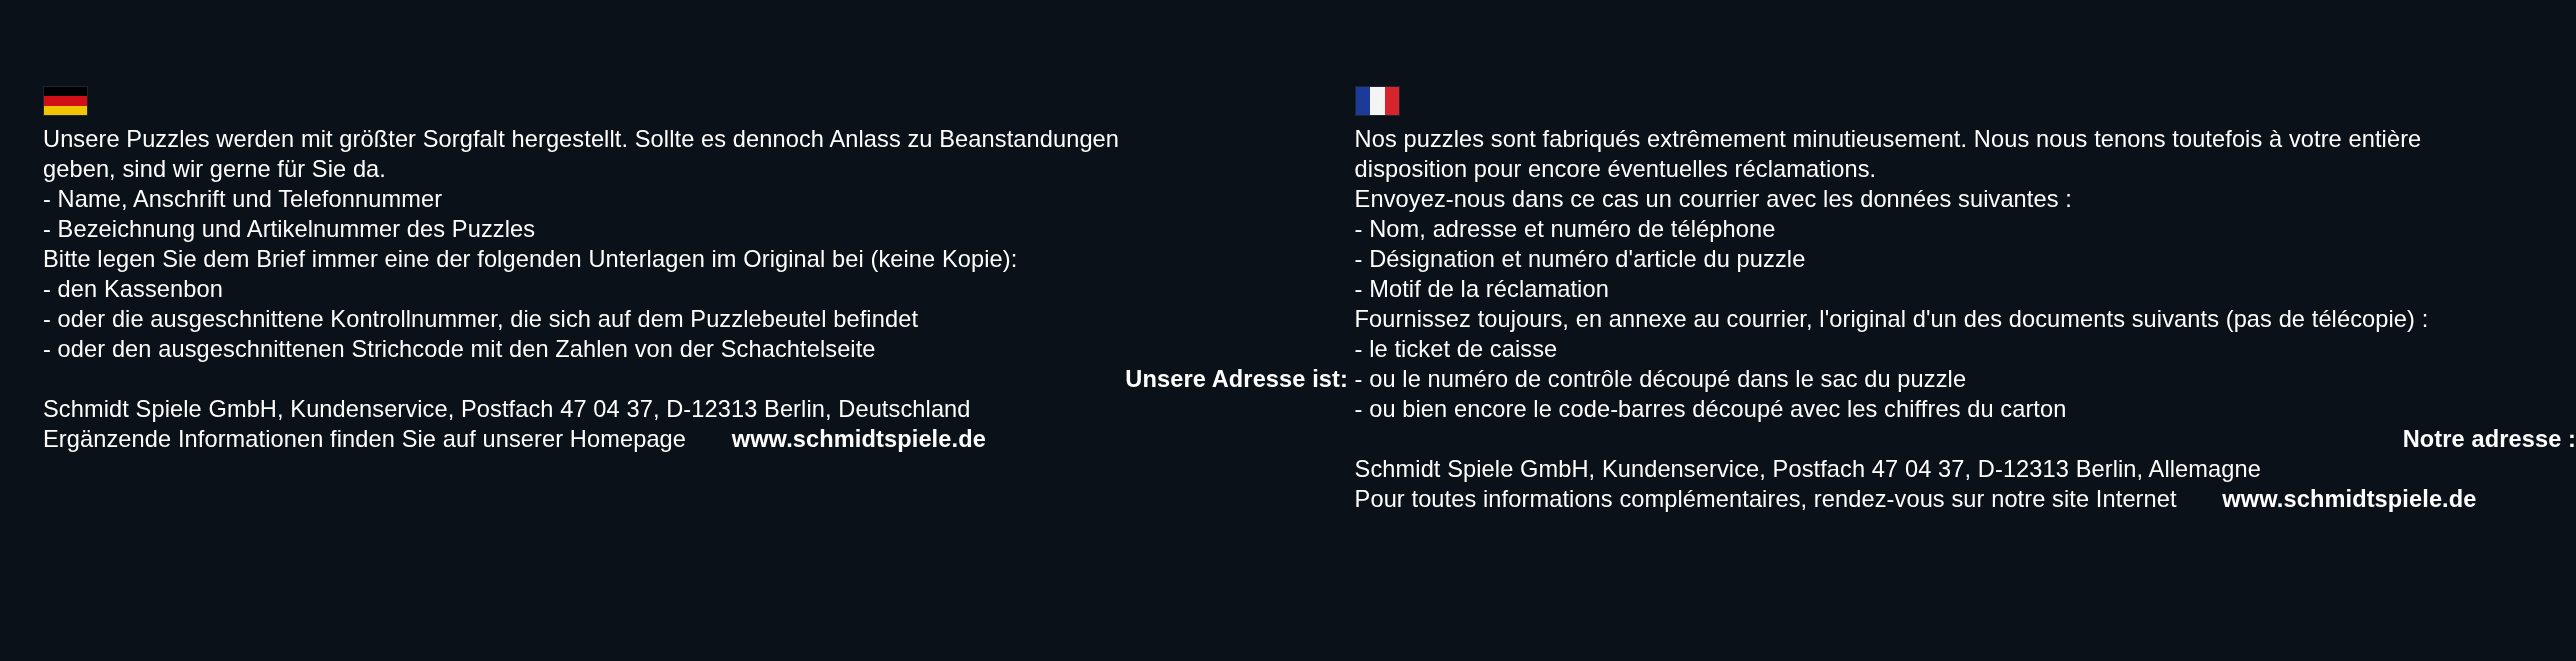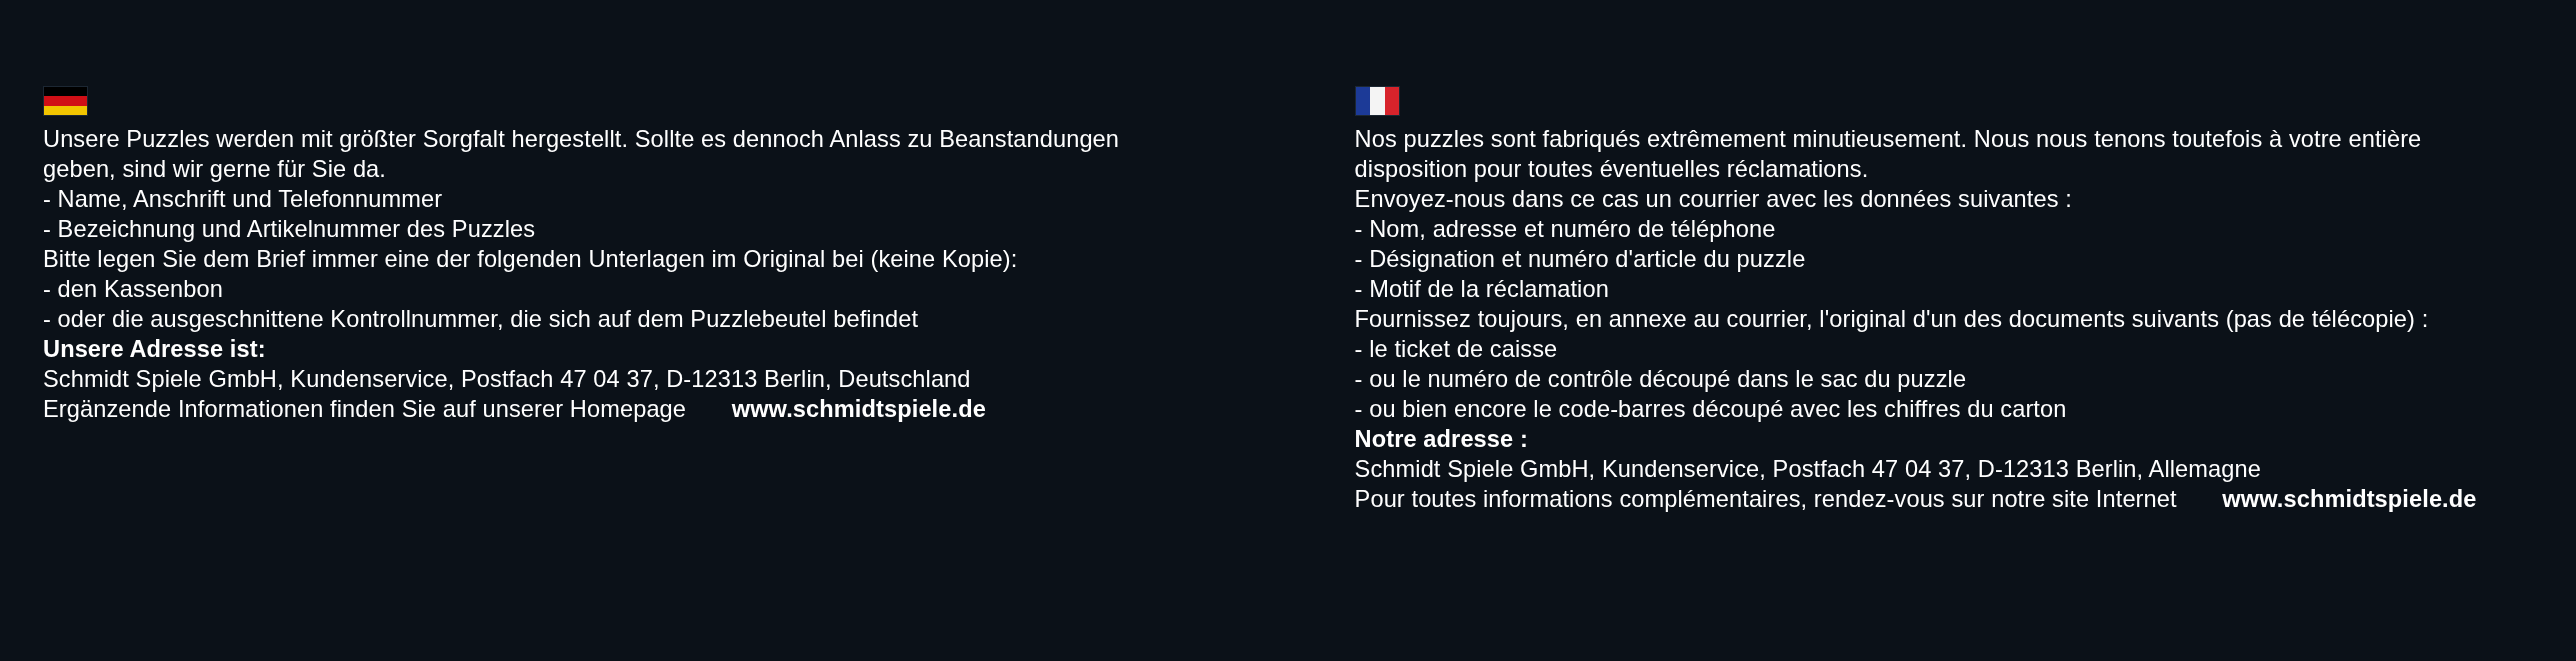--- a/index.html
+++ b/index.html
@@ -63,20 +63,21 @@
     font-size: 23.6px;
     line-height: 30px;
     letter-spacing: 0.1px;
     white-space: nowrap;
   }
   .line {
     display: block;
   }
   .line.bold {
     font-weight: bold;
+    text-align: right;
   }
   .line .b {
     font-weight: bold;
     margin-left: 39px;
   }
 </style>
 </head>
 <body>
 
 <div class="page">
@@ -85,31 +86,32 @@
     <div class="col col-de">
       <span class="flag flag-de"></span>
       <div class="lines">
         <span class="line">Unsere Puzzles werden mit größter Sorgfalt hergestellt. Sollte es dennoch Anlass zu Beanstandungen</span>
         <span class="line">geben, sind wir gerne für Sie da.</span>
         <span class="line">- Name, Anschrift und Telefonnummer</span>
         <span class="line">- Bezeichnung und Artikelnummer des Puzzles</span>
         <span class="line">Bitte legen Sie dem Brief immer eine der folgenden Unterlagen im Original bei (keine Kopie):</span>
         <span class="line">- den Kassenbon</span>
         <span class="line">- oder die ausgeschnittene Kontrollnummer, die sich auf dem Puzzlebeutel befindet</span>
+        <span class="line">- oder den ausgeschnittenen Strichcode mit den Zahlen von der Schachtelseite</span>
         <span class="line bold">Unsere Adresse ist:</span>
         <span class="line">Schmidt Spiele GmbH, Kundenservice, Postfach 47 04 37, D-12313 Berlin, Deutschland</span>
         <span class="line"><span>Ergänzende Informationen finden Sie auf unserer Homepage </span><span class="b">www.schmidtspiele.de</span></span>
       </div>
     </div>
 
     <div class="col col-fr">
       <span class="flag flag-fr"></span>
       <div class="lines">
         <span class="line">Nos puzzles sont fabriqués extrêmement minutieusement. Nous nous tenons toutefois à votre entière</span>
-        <span class="line">disposition pour toutes éventuelles réclamations.</span>
+        <span class="line">disposition pour encore éventuelles réclamations.</span>
         <span class="line">Envoyez-nous dans ce cas un courrier avec les données suivantes :</span>
         <span class="line">- Nom, adresse et numéro de téléphone</span>
         <span class="line">- Désignation et numéro d'article du puzzle</span>
         <span class="line">- Motif de la réclamation</span>
         <span class="line">Fournissez toujours, en annexe au courrier, l'original d'un des documents suivants (pas de télécopie) :</span>
         <span class="line">- le ticket de caisse</span>
         <span class="line">- ou le numéro de contrôle découpé dans le sac du puzzle</span>
         <span class="line">- ou bien encore le code-barres découpé avec les chiffres du carton</span>
         <span class="line bold">Notre adresse :</span>
         <span class="line">Schmidt Spiele GmbH, Kundenservice, Postfach 47 04 37, D-12313 Berlin, Allemagne</span>

